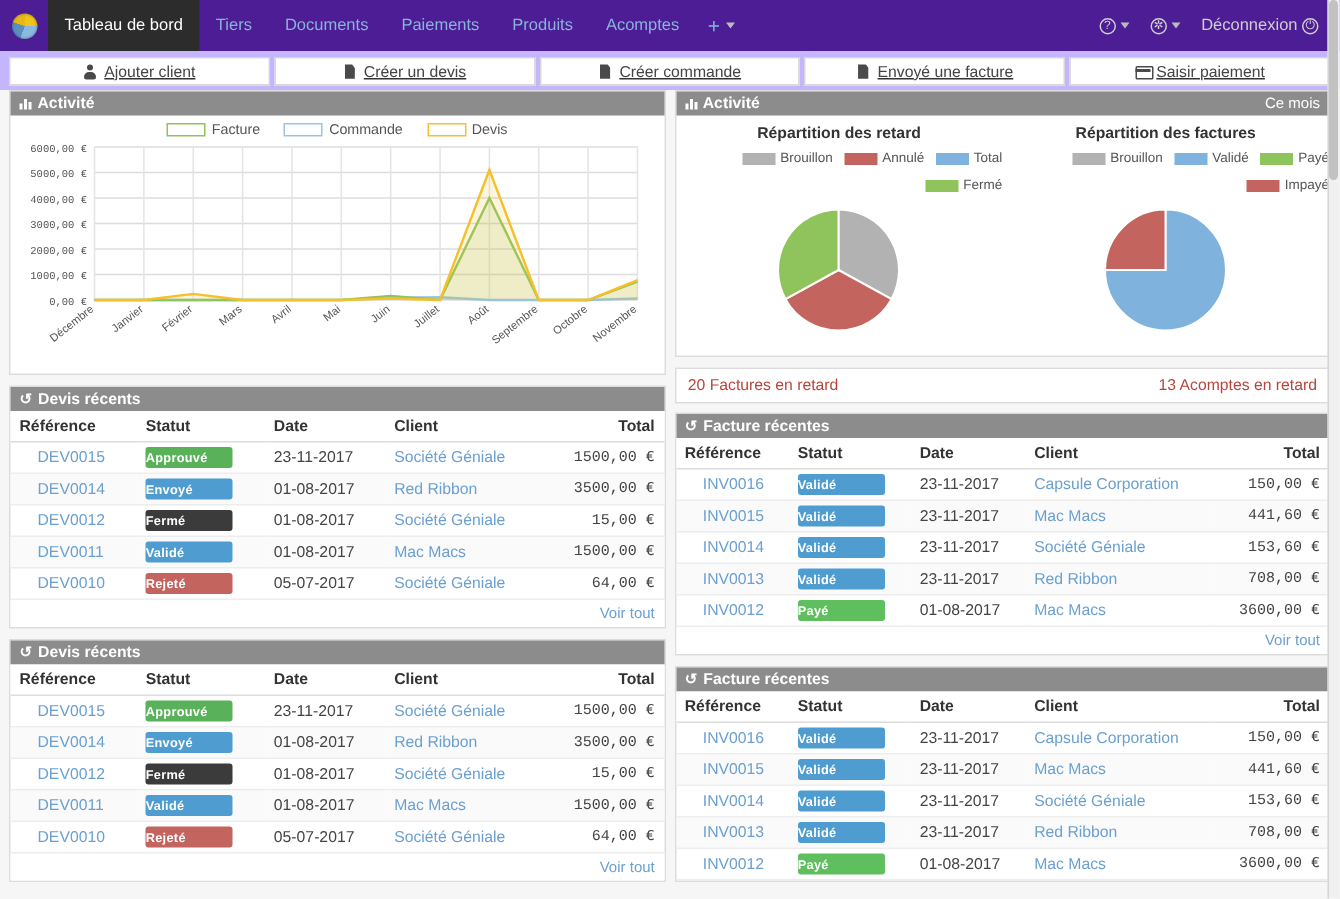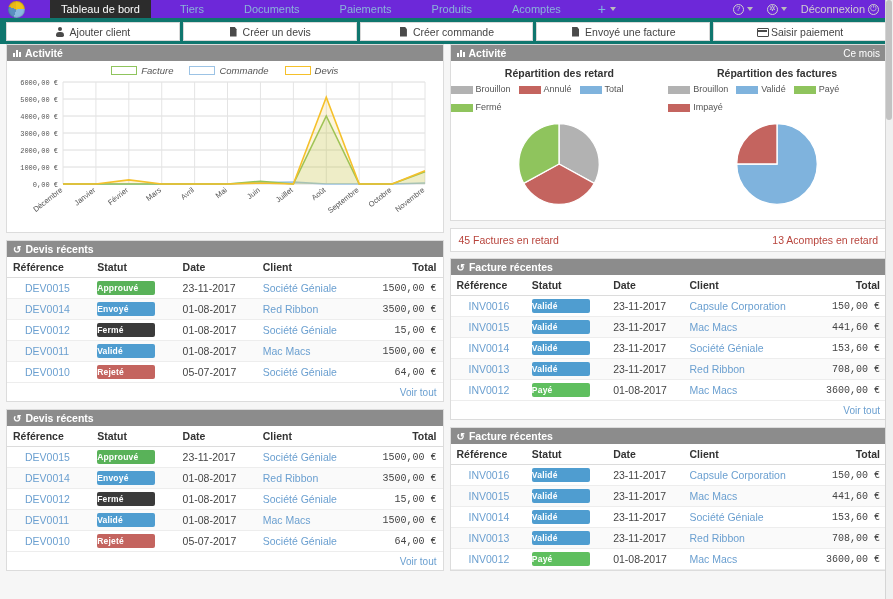--- a/index.html
+++ b/index.html
@@ -7,24 +7,23 @@
     width: 893px; height: 599px;
     background: #f6f6f6;
     font-family: "Liberation Sans", sans-serif;
     font-size: 11px;
     color: #333;
     overflow: hidden;
   }
 
   
   .navbar {
-    height: 18px; background: #6d28d9;
+    height: 34px; background: #4c1d95;
     display: flex; align-items: stretch;
     position: relative;
-    gap: 18px;
   }
   .brand {
     width: 32px; display: flex; align-items: center; justify-content: center;
   }
   .logo-ball {
     width: 17px; height: 17px; border-radius: 50%;
     background: conic-gradient(#f0c419 0deg 90deg, #8ab9e0 90deg 200deg, #5a8fc0 200deg 290deg, #e8b71a 290deg 360deg);
     box-shadow: inset 0 0 2px rgba(0,0,0,.4);
   }
   .nav-item {
@@ -45,22 +44,22 @@
            border-top: 4px solid #bbb; display: inline-block; }
   .circ-icon {
     width: 11px; height: 11px; border-radius: 50%;
     border: 1.4px solid #cfcfcf; display: inline-flex;
     align-items: center; justify-content: center;
     font-size: 8px; color: #cfcfcf; line-height: 1;
   }
 
   
   .actionbar {
-    display: flex; background: #0f766e;
-    padding: 4px 6px 3px 6px; gap: 3px;
+    display: flex; background: #c4b5fd;
+    padding: 4px 6px 3px 6px; gap: 3px; text-decoration: underline;
   }
   .action-btn {
     flex: 1; background: #fff; border: 1px solid #d8d8d8;
     height: 19px; display: flex; align-items: center; justify-content: center;
     gap: 5px; font-size: 10.5px; color: #444; cursor: pointer;
   }
   .ic { width: 9px; height: 10px; display: inline-block; position: relative; }
   .ic-user::before {
     content: ""; position: absolute; left: 2.5px; top: 0;
     width: 4px; height: 4px; border-radius: 50%; background: #4a4a4a;
@@ -104,29 +103,29 @@
   
   .chart-legend {
     display: flex; justify-content: center; gap: 16px;
     padding: 4px 0 2px; font-size: 9.5px; color: #555;
   }
   .chart-legend span.sw {
     display: inline-block; width: 26px; height: 9px;
     border: 1.5px solid #888; background: #fff; margin-right: 4px;
     vertical-align: middle;
   }
-  .legend-entry { display: flex; align-items: center; font-style: italic; }
+  .legend-entry { display: flex; align-items: center; }
   .linechart-wrap { padding: 0 4px 2px 4px; }
 
   
   .pies-row { display: flex; }
   .pie-block { flex: 1; text-align: center; padding-top: 6px; }
   .pie-title { font-size: 10.5px; font-weight: bold; color: #333; margin-bottom: 5px; }
   .pie-legend {
-    display: flex; justify-content: flex-start; flex-wrap: wrap;
+    display: flex; justify-content: flex-end; flex-wrap: wrap;
     gap: 8px; font-size: 9px; color: #555; margin-bottom: 4px;
   }
   .pie-legend .sw { width: 22px; height: 8px; display: inline-block; margin-right: 3px; vertical-align: middle; }
 
   
   .alert-panel {
     background: #fff; border: 1px solid #dcdcdc; margin-bottom: 6px;
     padding: 5px 8px; display: flex; color: #b8443c; font-size: 10.5px;
   }
   .alert-panel .right { margin-left: auto; }
@@ -471,21 +470,21 @@
           <svg id="pie2" width="96" height="96" viewBox="0 0 100 100">
               <path d="M 50 50 L 50 8 A 42 42 0 1 1 8 50.00000000000001 Z" fill="#7fb3dd" stroke="#fff" stroke-width="1.4"></path>
               <path d="M 50 50 L 8 50.00000000000001 A 42 42 0 0 1 49.99999999999999 8 Z" fill="#c4645f" stroke="#fff" stroke-width="1.4"></path>
             </svg>
         </div>
       </div>
       <div style="height:6px"></div>
     </div>
 
     <div class="alert-panel">
-      <a class="alert-link">45 Factures en retard</a>
+      <a class="alert-link">20 Factures en retard</a>
       <a class="alert-link right">13 Acomptes en retard</a>
     </div>
 
     <div class="panel">
       <div class="panel-head">
         <span class="ic-hist">↺</span>
         <span>Facture récentes</span>
       </div>
       <table>
         <thead>

